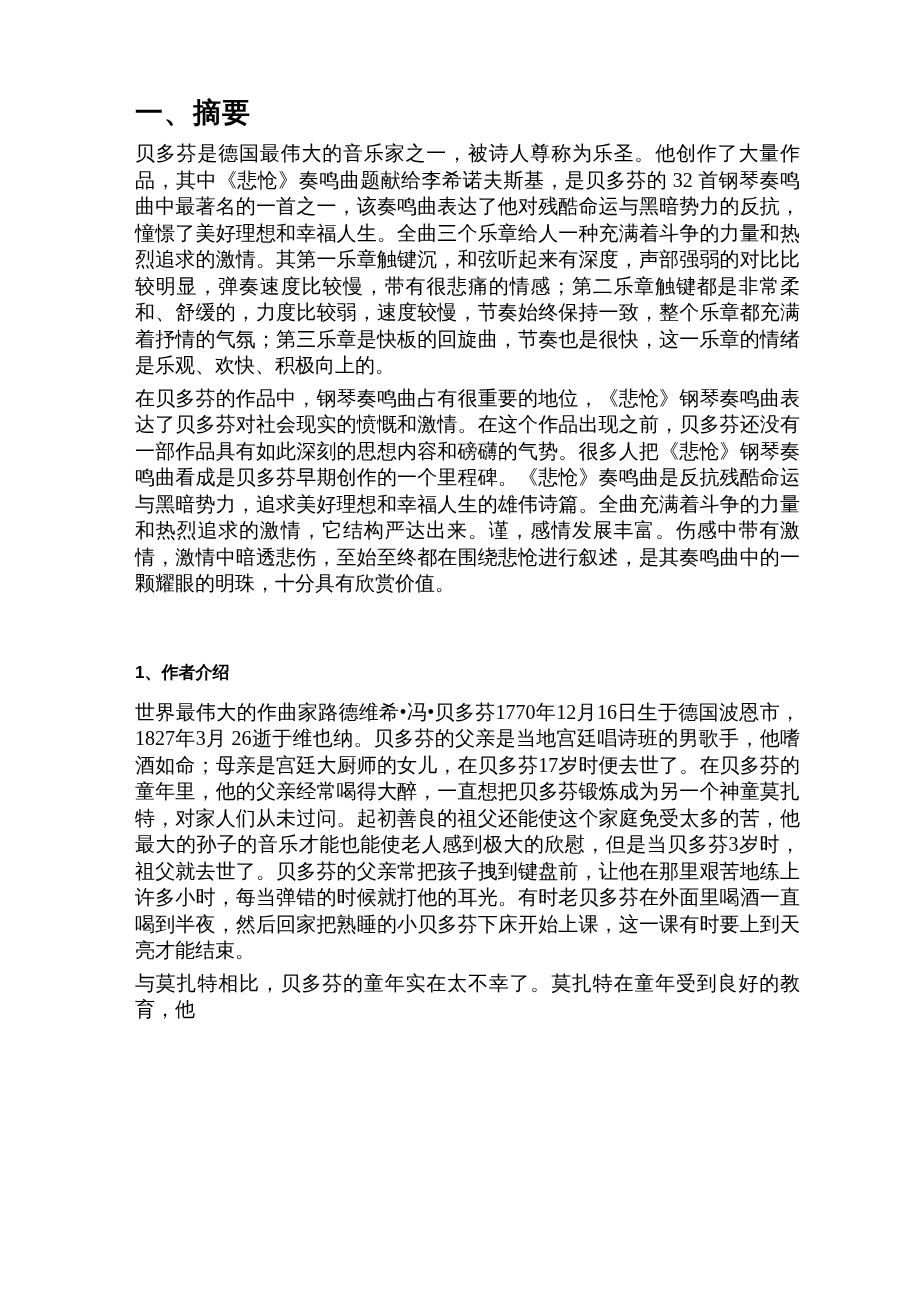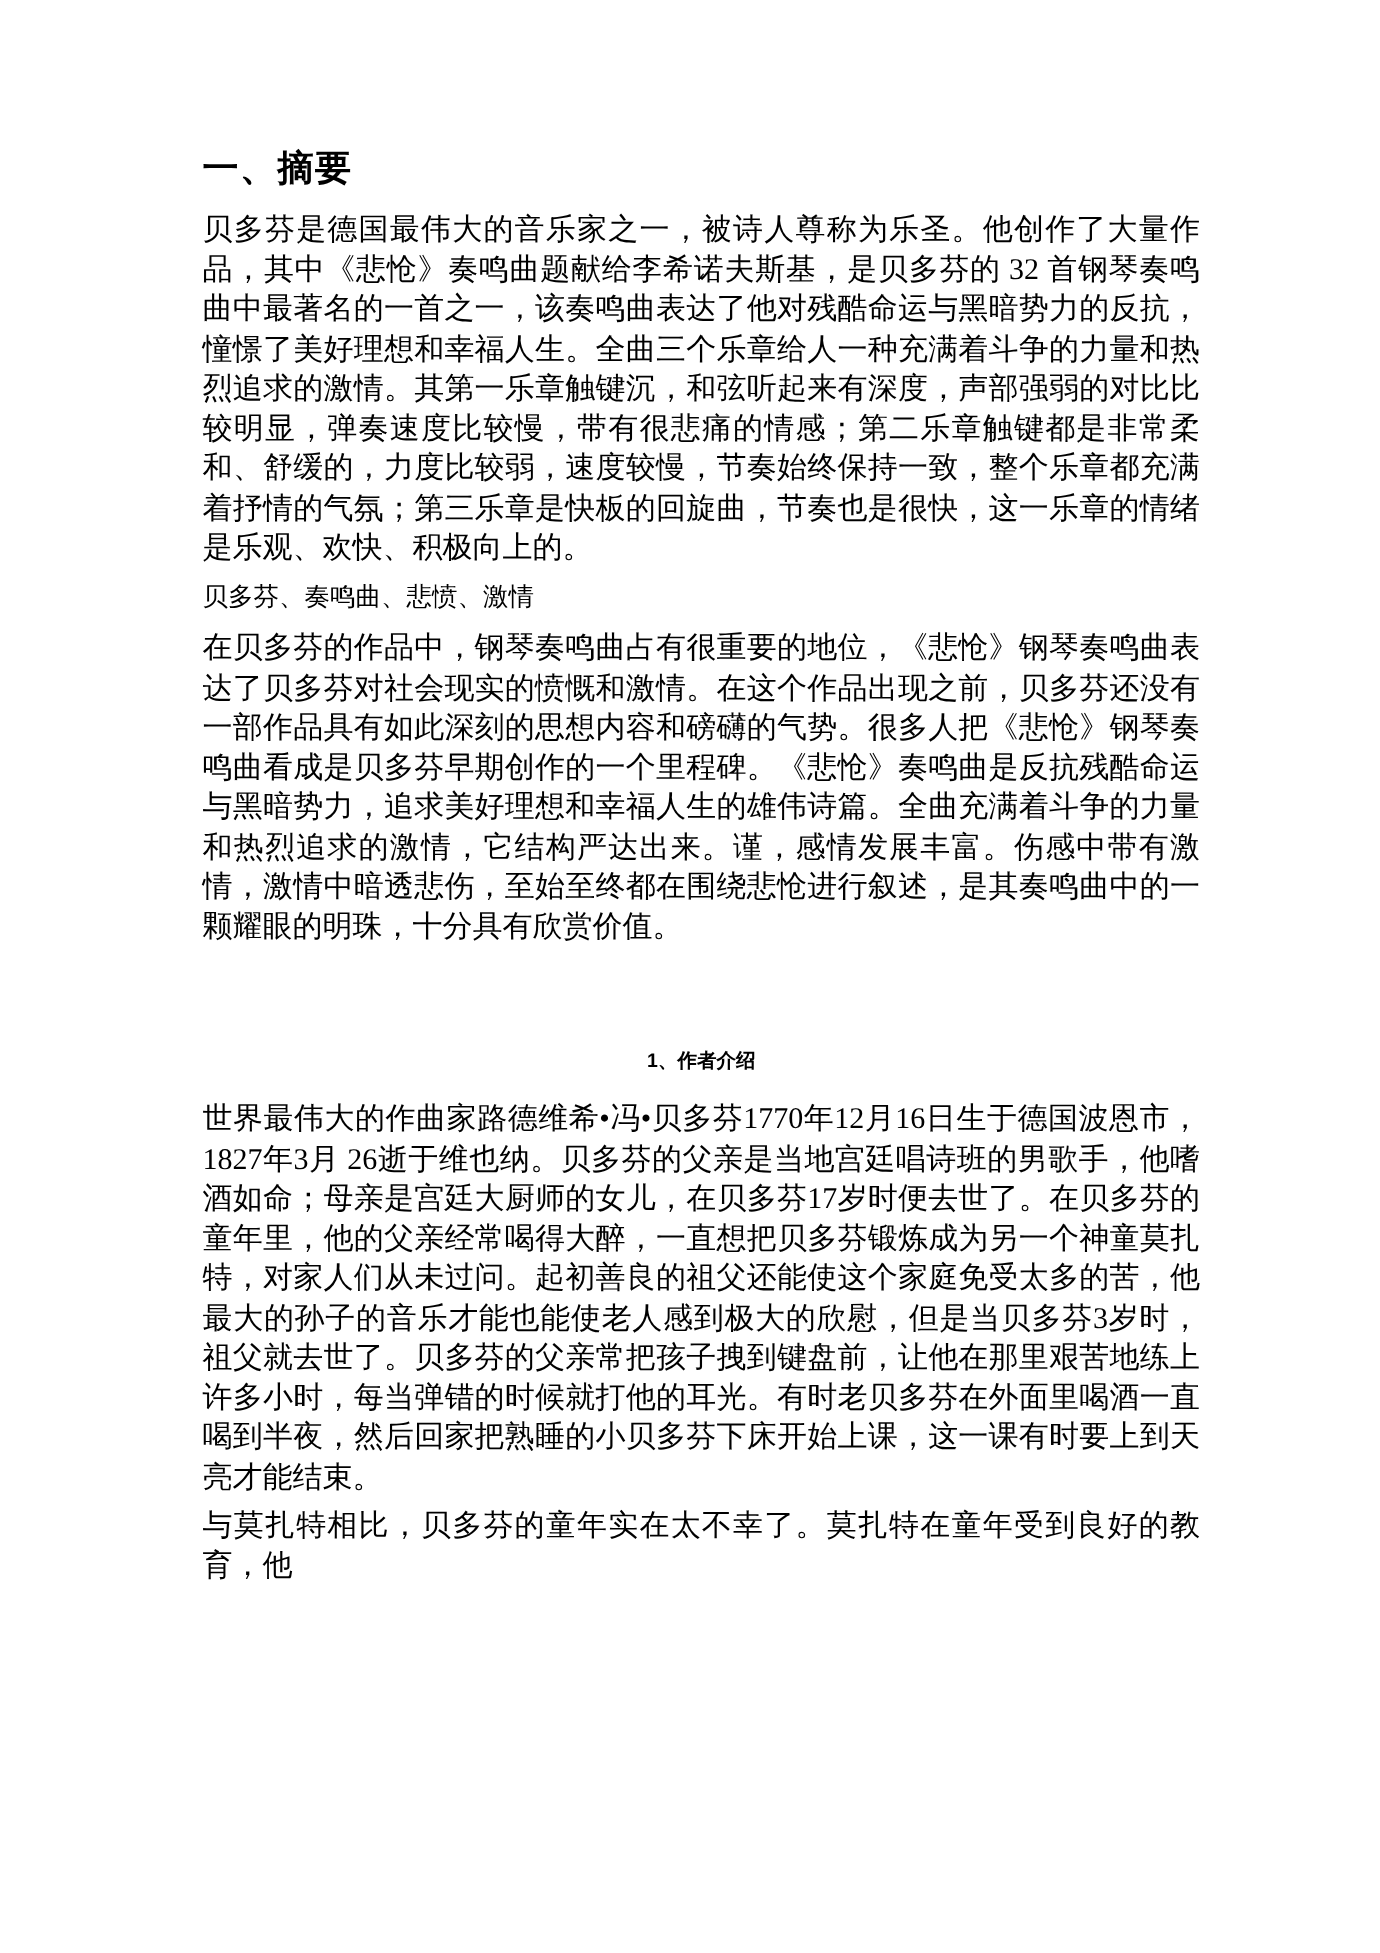--- a/index.html
+++ b/index.html
@@ -18,33 +18,32 @@
     height: 1302px;
     background: #ffffff;
     padding: 92px 120px 60px 135px;
     font-family: "Liberation Serif", "DejaVu Serif", serif;
     color: #000000;
   }
   h1.h-big {
     margin: 6px 0 12px 0;
     font-family: "Liberation Sans", "DejaVu Sans", sans-serif;
     font-weight: bold;
-    font-size: 24px;
+    font-size: 28px;
     line-height: 30px;
     color: #000000;
     letter-spacing: 1px;
   }
   h2.h-small {
     margin: 64px 0 14px 0;
     font-family: "Liberation Sans", "DejaVu Sans", sans-serif;
     font-weight: bold;
-    font-size: 13px;
+    font-size: 17px;
     line-height: 24px;
     color: #000000;
-    text-align: center;
   }
   p.body-text {
     margin: 0 0 6px 0;
     font-size: 20px;
     line-height: 26.5px;
     text-align: justify;
     color: #000000;
   }
   p.keywords {
     margin: 0 0 8px 0;
@@ -56,21 +55,20 @@
 </head>
 <body>
 
 <div class="page">
 
   <h1 class="h-big">一、摘要</h1>
 
   <p class="body-text">贝多芬是德国最伟大的音乐家之一，被诗人尊称为乐圣。他创作了大量作品，其中《悲怆》奏鸣曲题献给李希诺夫斯基，是贝多芬的 32 首钢琴奏鸣曲中最著名的一首之一，该奏鸣曲表达了他对残酷命运与黑暗势力的反抗，憧憬了美好理想和幸福人生。全曲三个乐章给人一种充满着斗争的力量和热烈追求的激情。其第一乐章触键沉，和弦听起来有深度，声部强弱的对比比较明显，弹奏速度比较慢，带有很悲痛的情感；第二乐章触键都是非常柔和、舒缓的，力度比较弱，速度较慢，节奏始终保持一致，整个乐章都充满着抒情的气氛；第三乐章是快板的回旋曲，节奏也是很快，这一乐章的情绪是乐观、欢快、积极向上的。</p>
 
 
-  <p class="keywords">贝多芬、奏鸣曲、悲愤、激情</p>
 
 
 
   <p class="body-text">在贝多芬的作品中，钢琴奏鸣曲占有很重要的地位，《悲怆》钢琴奏鸣曲表达了贝多芬对社会现实的愤慨和激情。在这个作品出现之前，贝多芬还没有一部作品具有如此深刻的思想内容和磅礴的气势。很多人把《悲怆》钢琴奏鸣曲看成是贝多芬早期创作的一个里程碑。《悲怆》奏鸣曲是反抗残酷命运与黑暗势力，追求美好理想和幸福人生的雄伟诗篇。全曲充满着斗争的力量和热烈追求的激情，它结构严达出来。谨，感情发展丰富。伤感中带有激情，激情中暗透悲伤，至始至终都在围绕悲怆进行叙述，是其奏鸣曲中的一颗耀眼的明珠，十分具有欣赏价值。</p>
 
   <h2 class="h-small">1、作者介绍</h2>
 
   <p class="body-text">世界最伟大的作曲家路德维希•冯•贝多芬1770年12月16日生于德国波恩市，1827年3月 26逝于维也纳。贝多芬的父亲是当地宫廷唱诗班的男歌手，他嗜酒如命；母亲是宫廷大厨师的女儿，在贝多芬17岁时便去世了。在贝多芬的童年里，他的父亲经常喝得大醉，一直想把贝多芬锻炼成为另一个神童莫扎特，对家人们从未过问。起初善良的祖父还能使这个家庭免受太多的苦，他最大的孙子的音乐才能也能使老人感到极大的欣慰，但是当贝多芬3岁时，祖父就去世了。贝多芬的父亲常把孩子拽到键盘前，让他在那里艰苦地练上许多小时，每当弹错的时候就打他的耳光。有时老贝多芬在外面里喝酒一直喝到半夜，然后回家把熟睡的小贝多芬下床开始上课，这一课有时要上到天亮才能结束。</p>
 
   <p class="body-text">与莫扎特相比，贝多芬的童年实在太不幸了。莫扎特在童年受到良好的教育，他</p>

